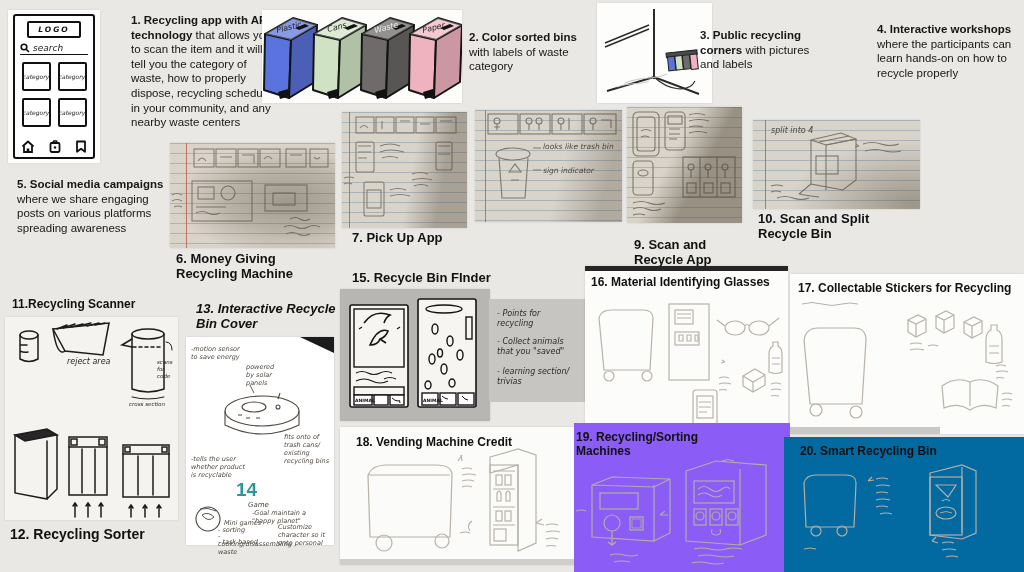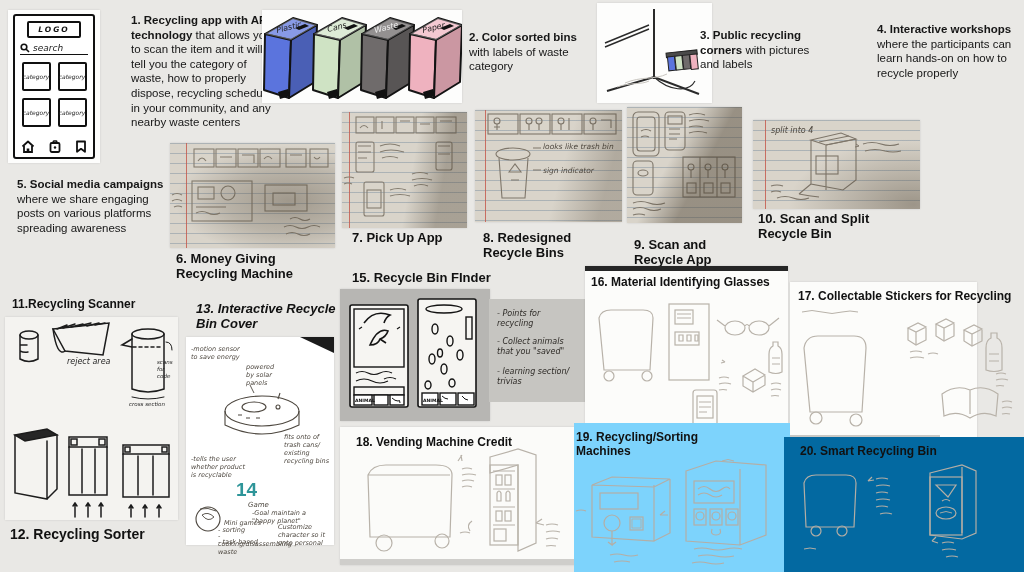--- a/index.html
+++ b/index.html
@@ -231,21 +231,20 @@
         <ellipse cx="38" cy="44" rx="17" ry="6"></ellipse>
         <path d="M24,48 L27,88 H50 L53,48"></path>
         <path d="M34,62 l6,-8 l6,8 z M36,70 h8"></path>
         <path d="M58,38 h8 M58,60 h8" stroke-width="1"></path>
       </g>
     </svg>
     <div class="note" style="left:68px;top:32px;font-size:7.5px;">looks like trash bin</div>
     <div class="note" style="left:68px;top:56px;font-size:7.5px;">sign indicator</div>
     <div class="shade sh8"></div>
   </div>
-  <div class="h" style="left:483px;top:231px;width:115px;">8. Redesigned Recycle Bins</div>
 
   <div class="card lined" style="left:627px;top:107px;width:115px;height:116px;">
     <svg width="115" height="116" viewBox="0 0 115 116" style="position:absolute;inset:0;">
       <g fill="none" stroke="#7e766a" stroke-width="1.1">
         <rect x="6" y="5" width="26" height="44" rx="5"></rect>
           <rect x="10" y="10" width="18" height="34" rx="3"></rect>
         <path d="M14,24 q5,-3 10,0 M14,30 q4,-2 8,0"></path>
         <rect x="38" y="5" width="20" height="38" rx="4"></rect>
           <rect x="41" y="9" width="14" height="8"></rect>
         <path d="M42,22 h11 M42,27 h11 M42,32 h8"></path>
@@ -416,21 +415,21 @@
           <rect x="112" y="130" width="16" height="22"></rect>
           <path d="M114,136 h12 M114,141 h12 M114,146 h8"></path>
         <path d="M134,112 q5,-2 10,0 M134,118 q6,-2 12,0 M134,124 q4,-1 8,0"></path>
         <path d="M186,118 q5,-2 10,0 M186,124 q5,-2 10,0 M186,130 q4,-1 8,0"></path>
         <path d="M140,96 l-4,1 m4,-1 l-3,-2"></path>
       </g>
     </svg>
     <div class="h h2" style="left:6px;top:10px;width:185px;">16. Material Identifying Glasses</div>
   </div>
 
-  <div class="card" style="left:790px;top:282px;width:187px;height:160px;background:#fcfcfa;">
+  <div class="card" style="left:790px;top:274px;width:234px;height:160px;background:#fcfcfa;">
     <svg width="234" height="160" viewBox="0 0 234 160" style="position:absolute;inset:0;">
       <g fill="none" stroke="#b8b2a9" stroke-width="1.2">
         <path d="M14,66 q2,-12 14,-12 h36 q12,0 12,12 l-4,64 h-52 z"></path>
         <circle cx="26" cy="136" r="6"></circle>
           <circle cx="66" cy="138" r="6"></circle>
         <path d="M118,46 l10,-5 l8,4 l-10,5 z M118,46 v12 l8,5 l10,-5 v-12 M126,50 v12"></path>
         <path d="M146,42 l10,-5 l8,4 l-10,5 z M146,42 v12 l8,5 l10,-5 v-12 M154,46 v12"></path>
         <path d="M174,48 l10,-5 l8,4 l-10,5 z M174,48 v11 l8,5 l10,-5 v-11 M182,52 v11"></path>
         <path d="M120,70 q6,-2 12,0 M120,76 q7,-2 14,0 M138,72 q5,-2 10,0"></path>
         <path d="M196,66 q0,-8 5,-10 v-5 h6 v5 q5,2 5,10 v22 q-8,3 -16,0 z M199,72 h10 M199,79 h10"></path>
@@ -464,21 +463,21 @@
         <path d="M132,94 q-6,4 -2,10"></path>
         <path d="M120,106 q5,-2 10,0"></path>
         <path d="M196,96 l8,2 m-8,-2 l6,-4"></path>
         <path d="M206,98 q6,-2 12,0 M206,105 q7,-2 14,0 M206,112 q6,-2 12,0 M206,119 q5,-1 10,0"></path>
       </g>
     </svg>
     <div class="h h2" style="left:16px;top:9px;width:220px;">18. Vending Machine Credit</div>
     <div class="abs" style="left:0;bottom:0;right:0;height:6px;background:#cfcecb;"></div>
   </div>
 
-  <div class="card" style="left:574px;top:423px;width:216px;height:149px;background:#7dd3fc;box-shadow:none;">
+  <div class="card" style="left:574px;top:423px;width:216px;height:149px;background:#8b5cf6;box-shadow:none;">
     <svg width="216" height="149" viewBox="0 0 216 149" style="position:absolute;inset:0;">
       <g fill="none" stroke="#b4aea5" stroke-width="1.2">
         <path d="M18,62 l20,-8 l58,2 l-16,8 z M18,62 v52 l62,4 v-56 M80,118 l16,-8 v-54"></path>
         <rect x="26" y="70" width="38" height="16"></rect>
         <circle cx="38" cy="100" r="8"></circle>
           <rect x="56" y="94" width="13" height="13"></rect>
           <path d="M58,96 h9 v9 h-9 z" stroke-width=".8"></path>
         <path d="M38,108 v14 l-4,-3 m4,3 l4,-3"></path>
         <path d="M2,88 q5,-2 10,0"></path>
         <path d="M86,92 l8,0 m-8,0 l5,-4"></path>

